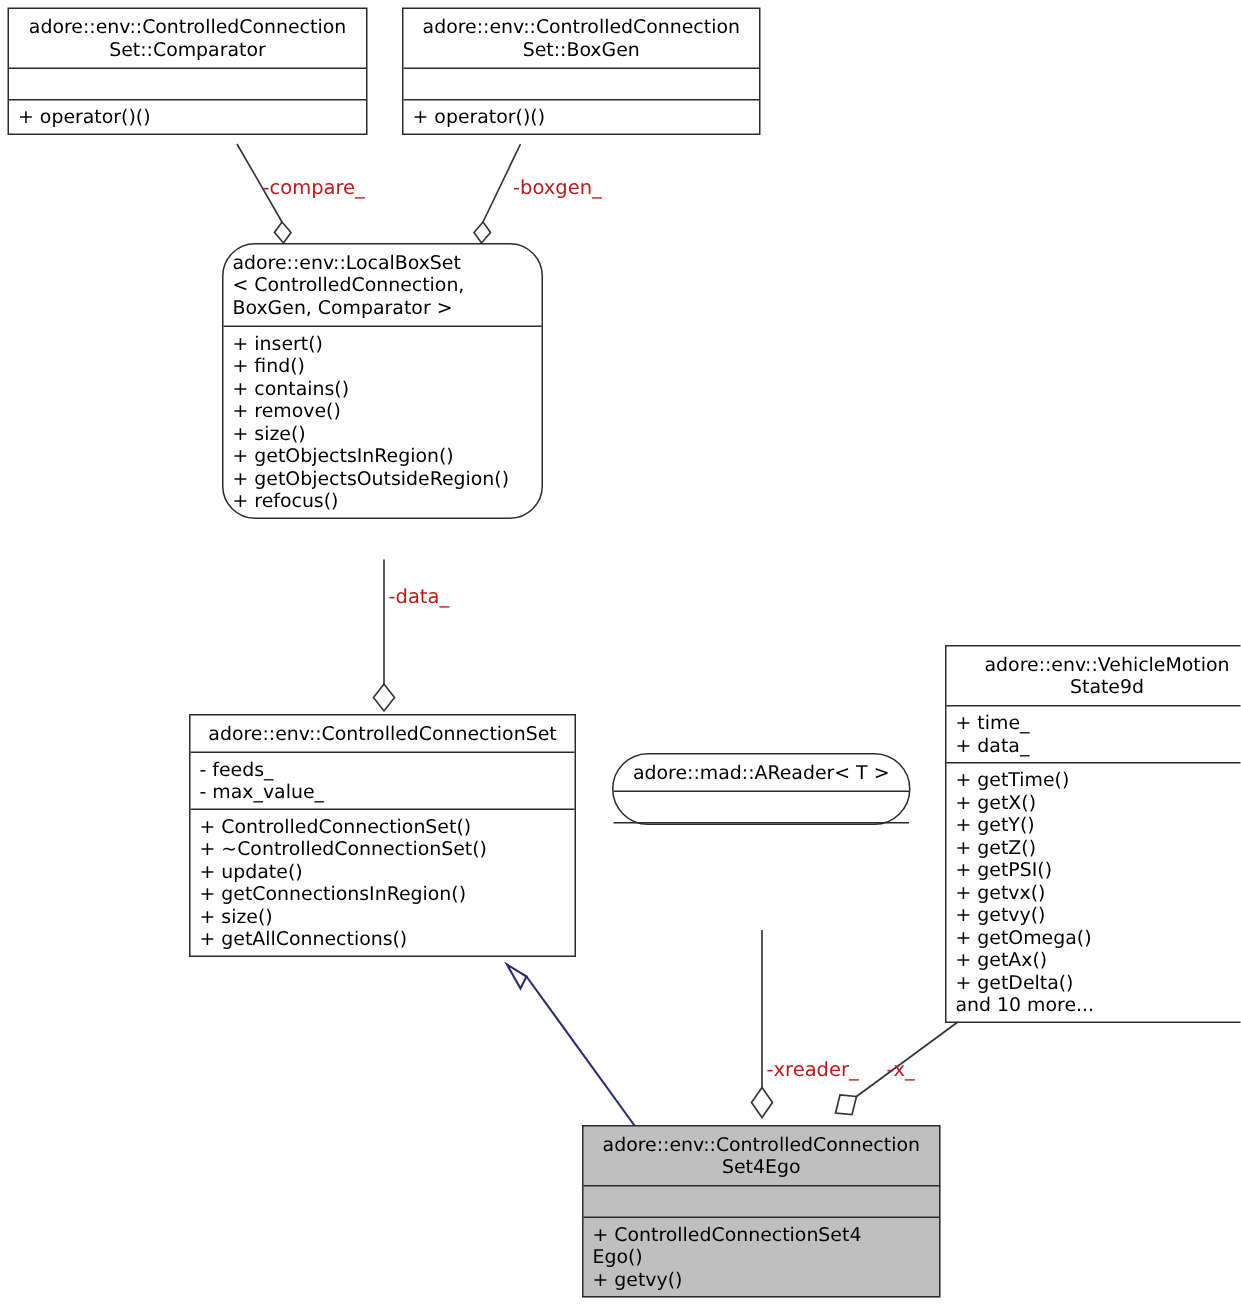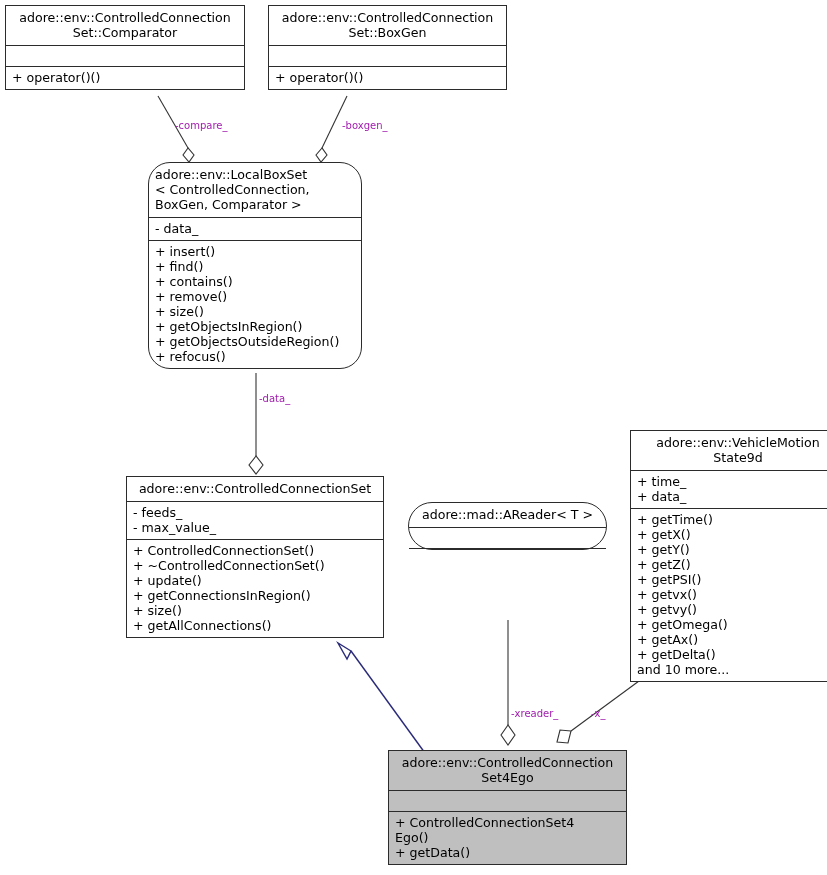--- a/index.html
+++ b/index.html
@@ -64,23 +64,23 @@
     height: 21px;
   }
   .uml-ops {
     box-sizing: border-box;
     padding: 3px 6px 4px 6px;
     text-align: left;
     white-space: pre-line;
   }
   .edge-label {
     position: absolute;
-    font-size: 10px;
+    font-size: 13px;
     line-height: 14px;
-    color: #a21caf;
+    color: #b91c1c;
     white-space: nowrap;
     z-index: 6;
   }
 </style>
 </head>
 <body>
 
 <div id="canvas">
 
   <svg class="edges" viewBox="0 0 827 875">
@@ -137,21 +137,20 @@
     <div class="uml-title">adore::env::ControlledConnection
 Set::BoxGen</div>
     <div class="uml-attrs empty"></div>
     <div class="uml-ops">+ operator()()</div>
   </div>
 
   <div class="uml-class" style="left:148px; top:162px; width:214px;border-radius:22px;">
     <div class="uml-title tmpl">adore::env::LocalBoxSet
 &lt; ControlledConnection,
     BoxGen, Comparator &gt;</div>
-    <div class="uml-attrs">- data_</div>
     <div class="uml-ops">+ insert()
 + find()
 + contains()
 + remove()
 + size()
 + getObjectsInRegion()
 + getObjectsOutsideRegion()
 + refocus()</div>
   </div>
 
@@ -189,16 +188,16 @@
 + getDelta()
 and 10 more...</div>
   </div>
 
   <div class="uml-class highlight" style="left:388px; top:750px; width:239px;">
     <div class="uml-title">adore::env::ControlledConnection
 Set4Ego</div>
     <div class="uml-attrs empty"></div>
     <div class="uml-ops">+ ControlledConnectionSet4
 Ego()
-+ getData()</div>
++ getvy()</div>
   </div>
 
 </div>
 
 </body></html>

